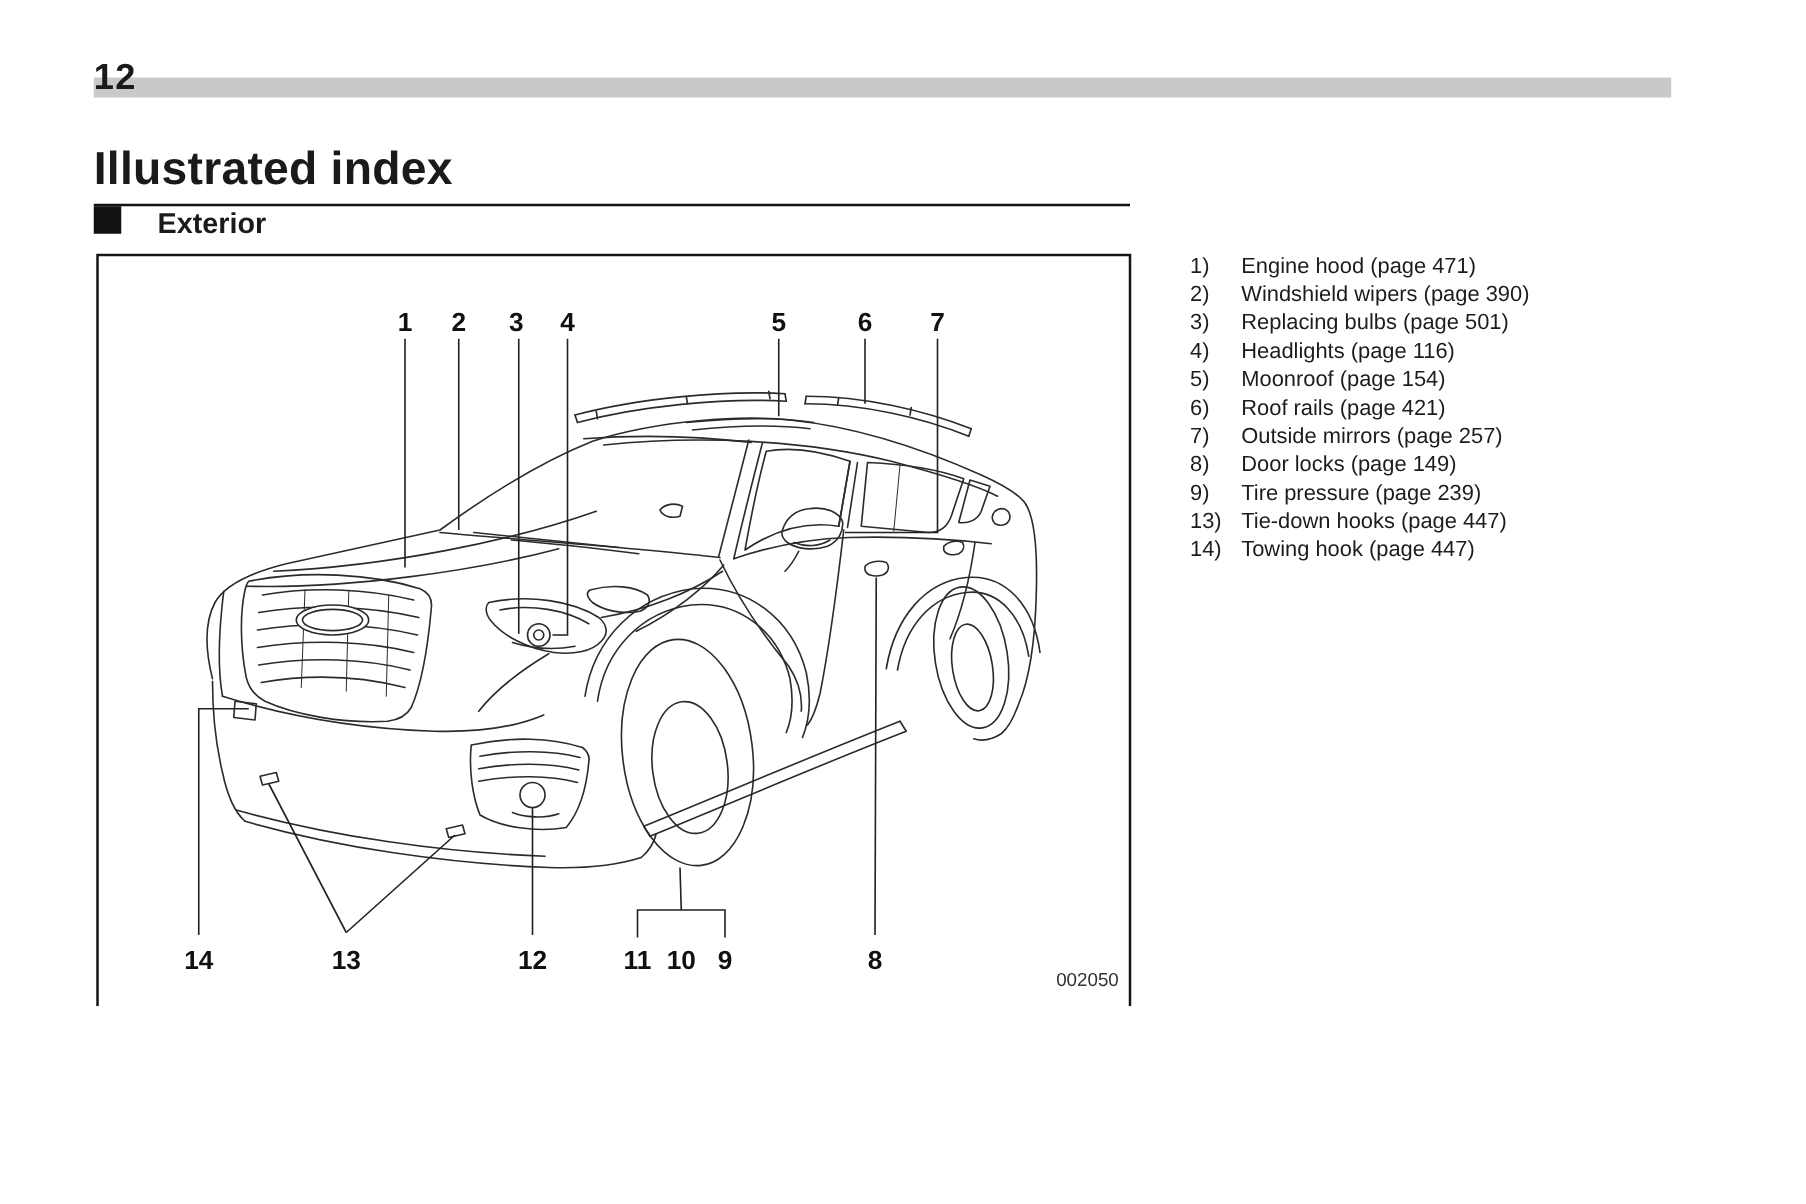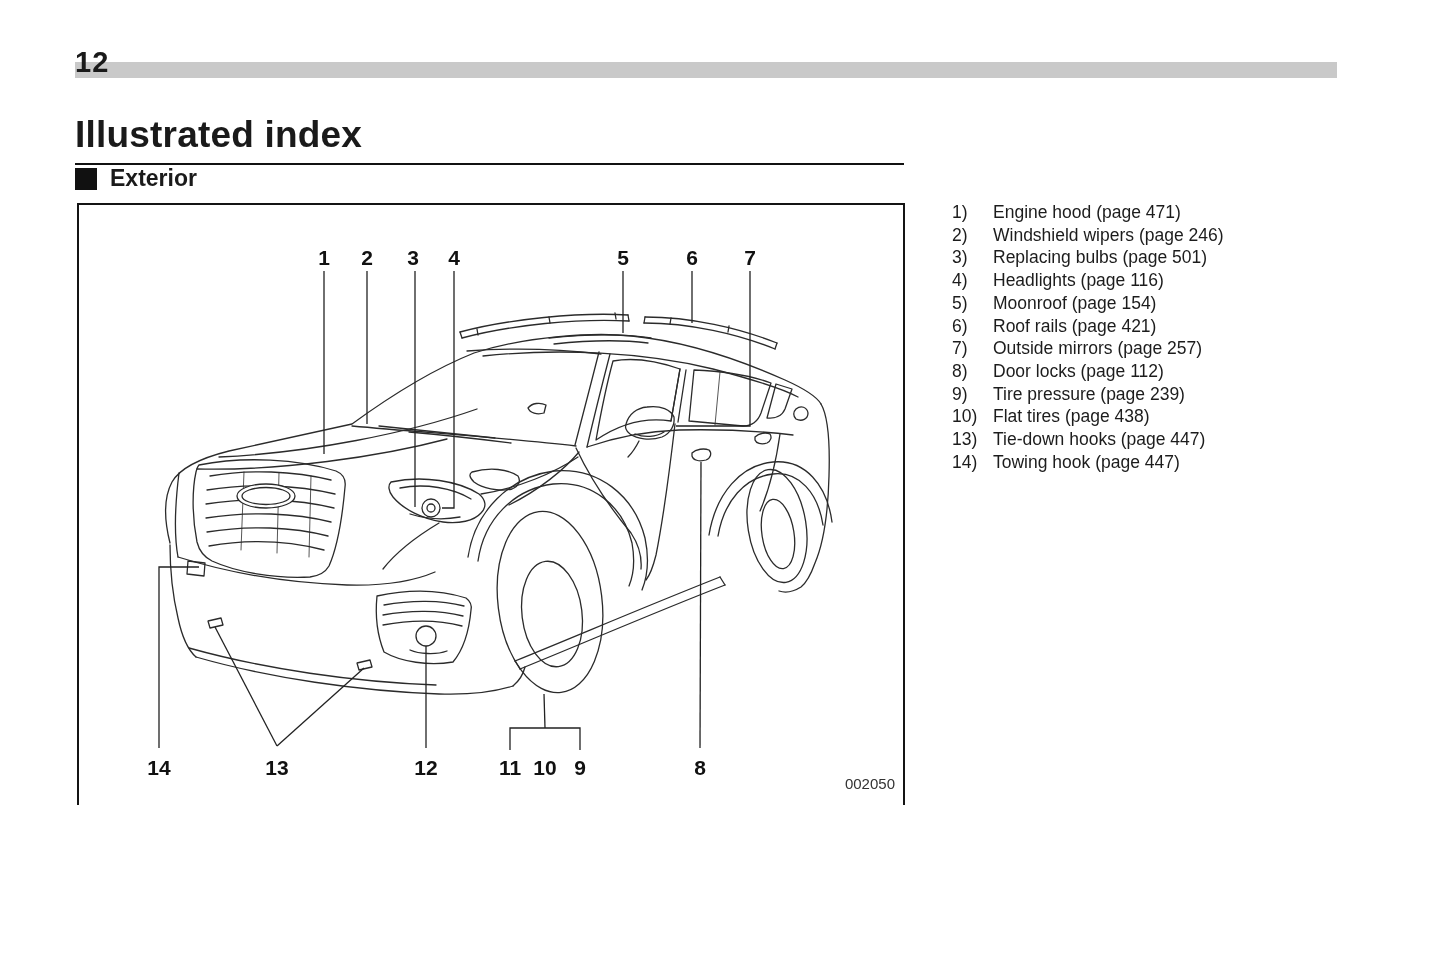--- a/index.html
+++ b/index.html
@@ -7,21 +7,21 @@
     position:relative;width:1445px;height:805px;background:#fff;overflow:hidden;
     font-family:"Liberation Sans", sans-serif;color:#1a1a1a;
   }
   .header-bar{position:absolute;left:75px;top:62px;width:1262px;height:16px;background:#c9c9c9;}
   .page-number{position:absolute;left:75px;top:46px;font-size:29px;font-weight:bold;letter-spacing:1px;}
   .page-title{
     position:absolute;left:75px;top:114px;margin:0;width:829px;
     font-size:37px;font-weight:bold;letter-spacing:0.2px;
     padding-bottom:7px;border-bottom:2px solid #111;
   }
-  .section-head{position:absolute;left:75px;top:165px;display:flex;align-items:center;gap:13px;}
+  .section-head{position:absolute;left:75px;top:165px;display:flex;gap:29px;}
   .section-square{width:22px;height:22px;background:#111;display:inline-block;}
   .section-title{font-size:23px;font-weight:bold;}
   .figure-box{
     position:absolute;left:77px;top:203px;width:824px;height:601px;
     border:2px solid #141414;background:#fff;box-sizing:content-box;
   }
   .figure-box svg{display:block;}
   .parts{
     position:absolute;left:952px;top:201px;margin:0;padding:0;list-style:none;
     font-size:17.5px;line-height:22.7px;color:#1c1c1c;
@@ -218,21 +218,21 @@
     </svg>
   </div>
 
   <ol class="parts">
     <li>
         <span class="n">1)</span>
         <span class="t">Engine hood (page 471)</span>
       </li>
     <li>
         <span class="n">2)</span>
-        <span class="t">Windshield wipers (page 246)</span>
+        <span class="t">Windshield wipers (page 390)</span>
       </li>
     <li>
         <span class="n">3)</span>
         <span class="t">Replacing bulbs (page 501)</span>
       </li>
     <li>
         <span class="n">4)</span>
         <span class="t">Headlights (page 116)</span>
       </li>
     <li>
@@ -242,31 +242,27 @@
     <li>
         <span class="n">6)</span>
         <span class="t">Roof rails (page 421)</span>
       </li>
     <li>
         <span class="n">7)</span>
         <span class="t">Outside mirrors (page 257)</span>
       </li>
     <li>
         <span class="n">8)</span>
-        <span class="t">Door locks (page 112)</span>
+        <span class="t">Door locks (page 149)</span>
       </li>
     <li>
         <span class="n">9)</span>
         <span class="t">Tire pressure (page 239)</span>
       </li>
     <li>
-        <span class="n">10)</span>
-        <span class="t">Flat tires (page 438)</span>
-      </li>
-    <li>
         <span class="n">13)</span>
         <span class="t">Tie-down hooks (page 447)</span>
       </li>
     <li>
         <span class="n">14)</span>
         <span class="t">Towing hook (page 447)</span>
       </li>
   </ol>
 
 </div>

